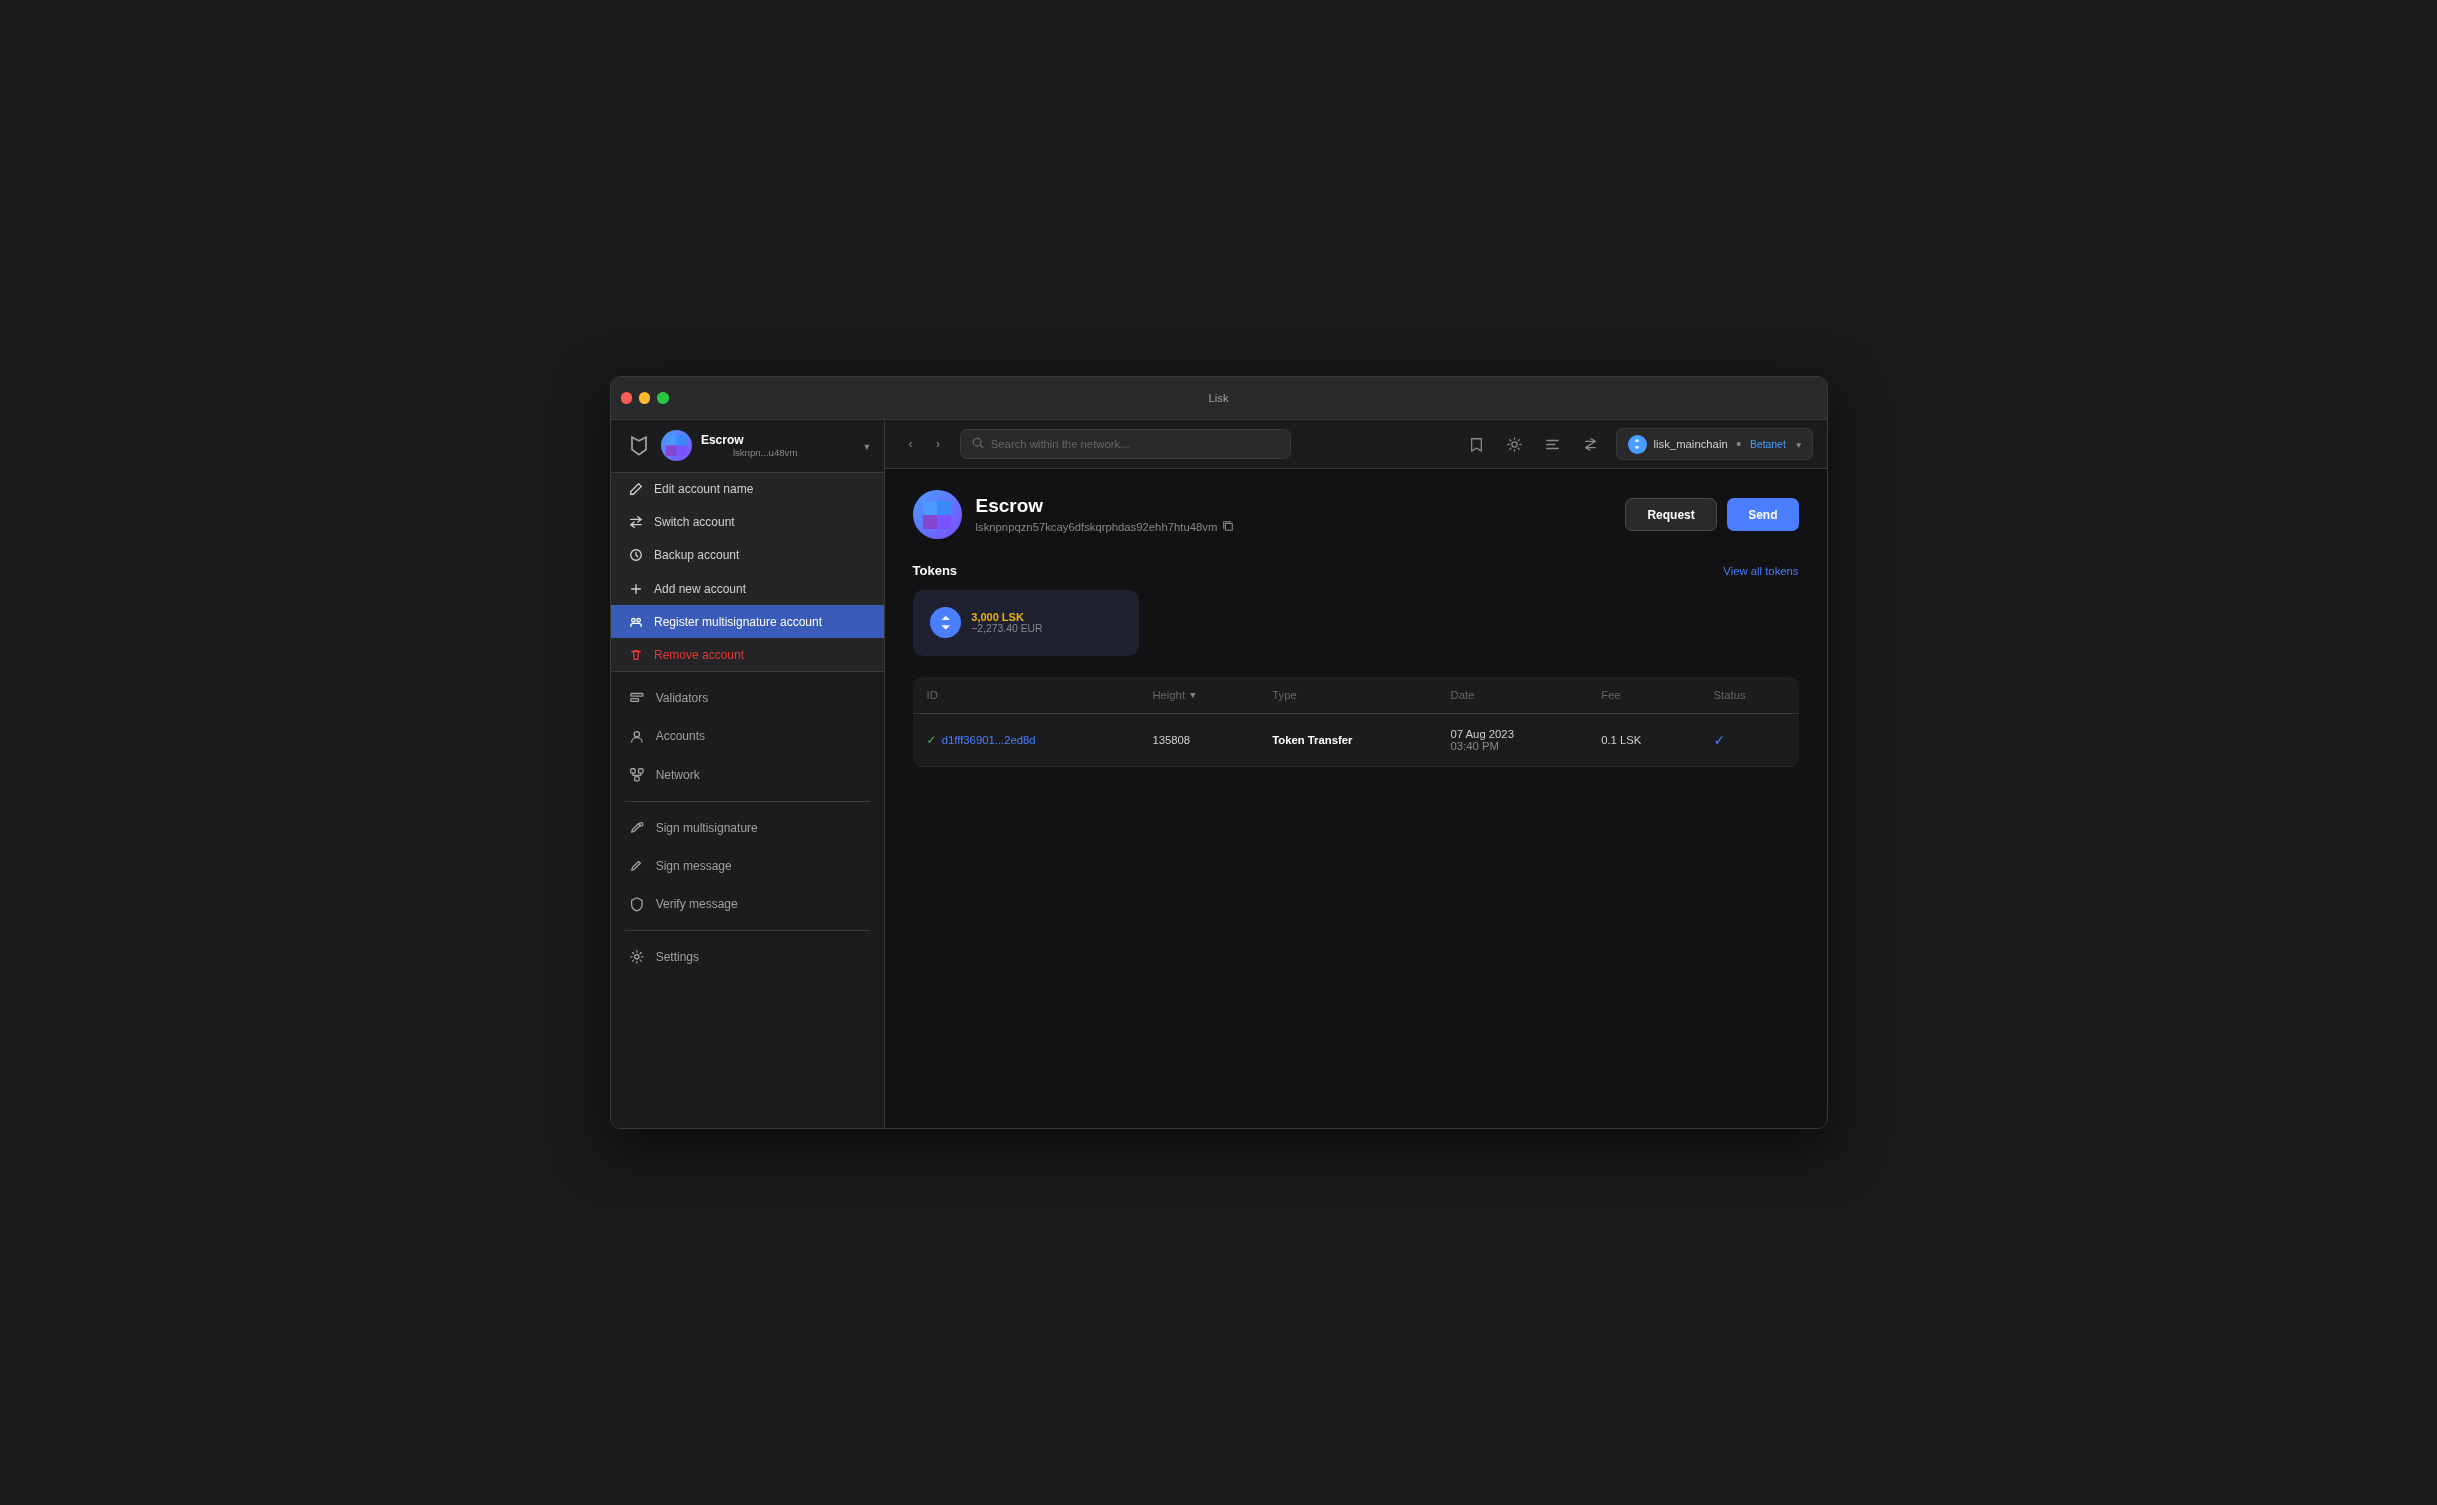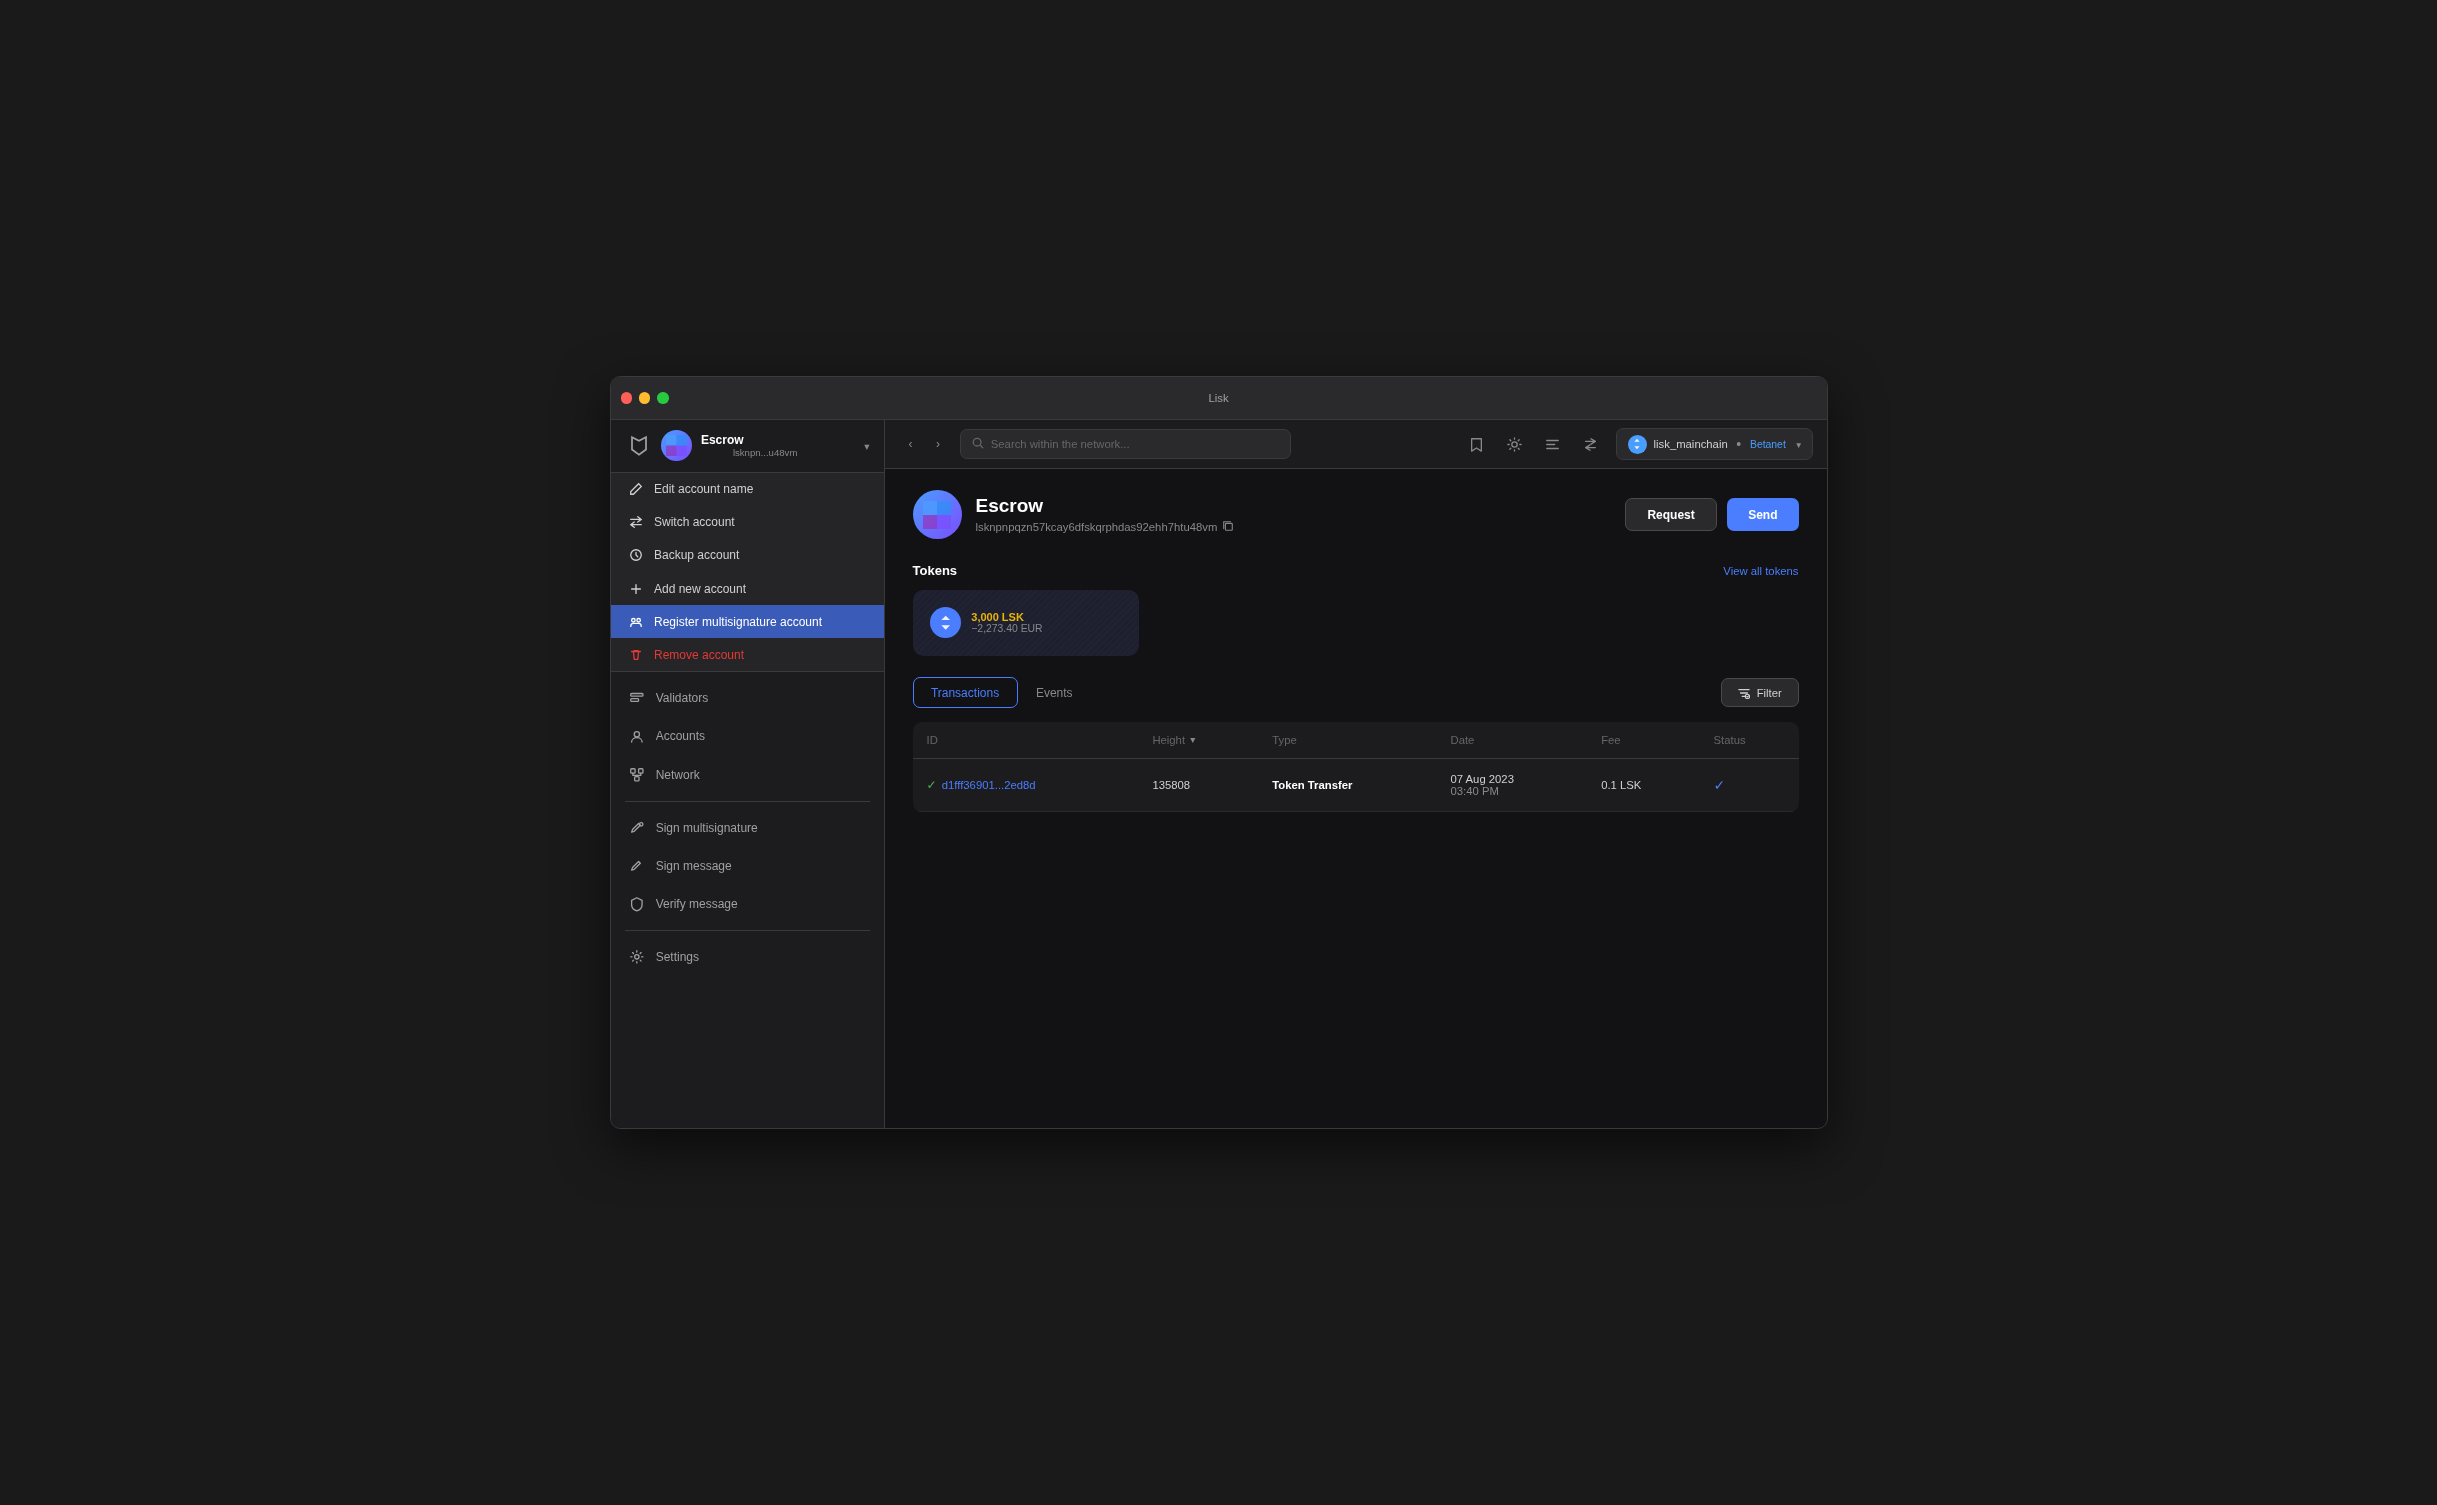--- a/index.html
+++ b/index.html
@@ -759,32 +759,20 @@
             <svg width="17.4" height="17.4" viewBox="0 0 20 20" fill="white">
               <path d="M10 2L5 7h10L10 2zM10 18l5-5H5L10 18z" opacity="0.9"></path>
             </svg>
           </div>
           <div class="token-info">
             <div class="token-amount">3,000 LSK</div>
             <div class="token-eur">−2,273.40 EUR</div>
           </div>
         </div>
 
-        <div class="tabs-row">
-          <div class="tab active">Transactions</div>
-          <div class="tab">Events</div>
-          <button class="filter-btn">
-            <svg width="12" height="12" viewBox="0 0 14 14" fill="none">
-              <path d="M1 3h12M3 7h8M5 11h4" stroke="currentColor" stroke-width="1.5" stroke-linecap="round"></path>
-              <circle cx="11" cy="11" r="2.5" fill="none" stroke="currentColor" stroke-width="1.3"></circle>
-              <path d="M10.3 11l.7.7 1.3-1.3" stroke="currentColor" stroke-width="1.2" stroke-linecap="round" stroke-linejoin="round"></path>
-            </svg>
-            <span>Filter</span>
-          </button>
-        </div>
 
         <table class="transactions-table">
           <thead>
             <tr>
               <th>ID</th>
               <th>
                 <span class="height-sort">
                   <span>Height</span>
                   <span class="sort-icon">▼</span>
                 </span>

